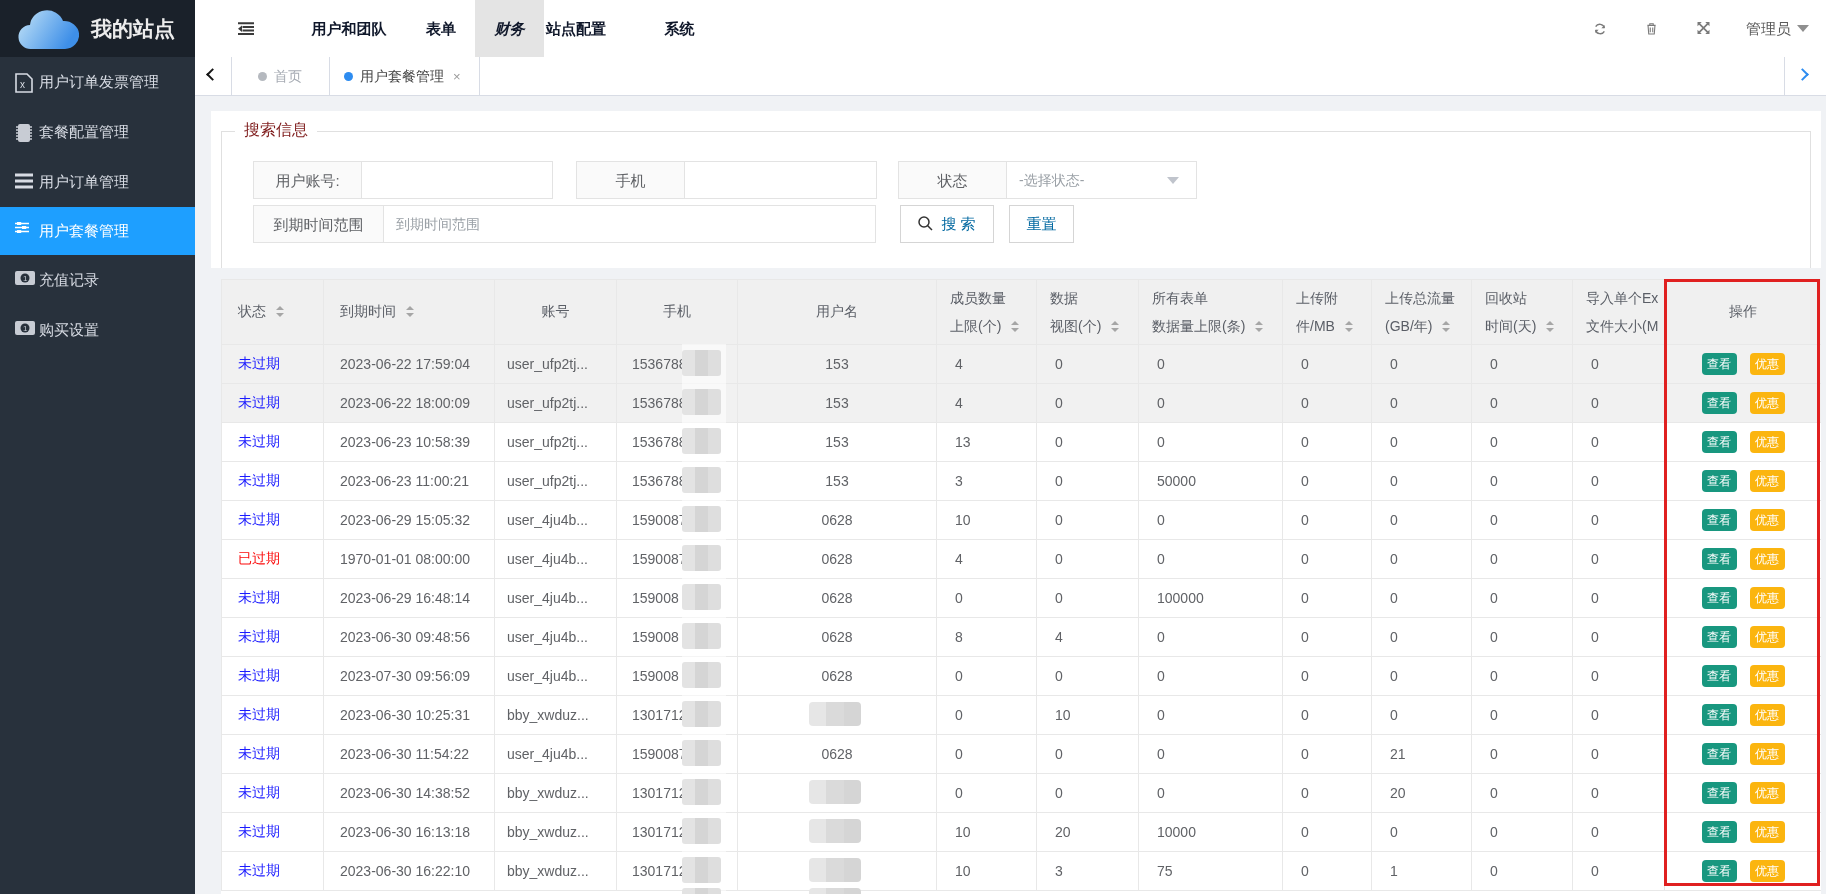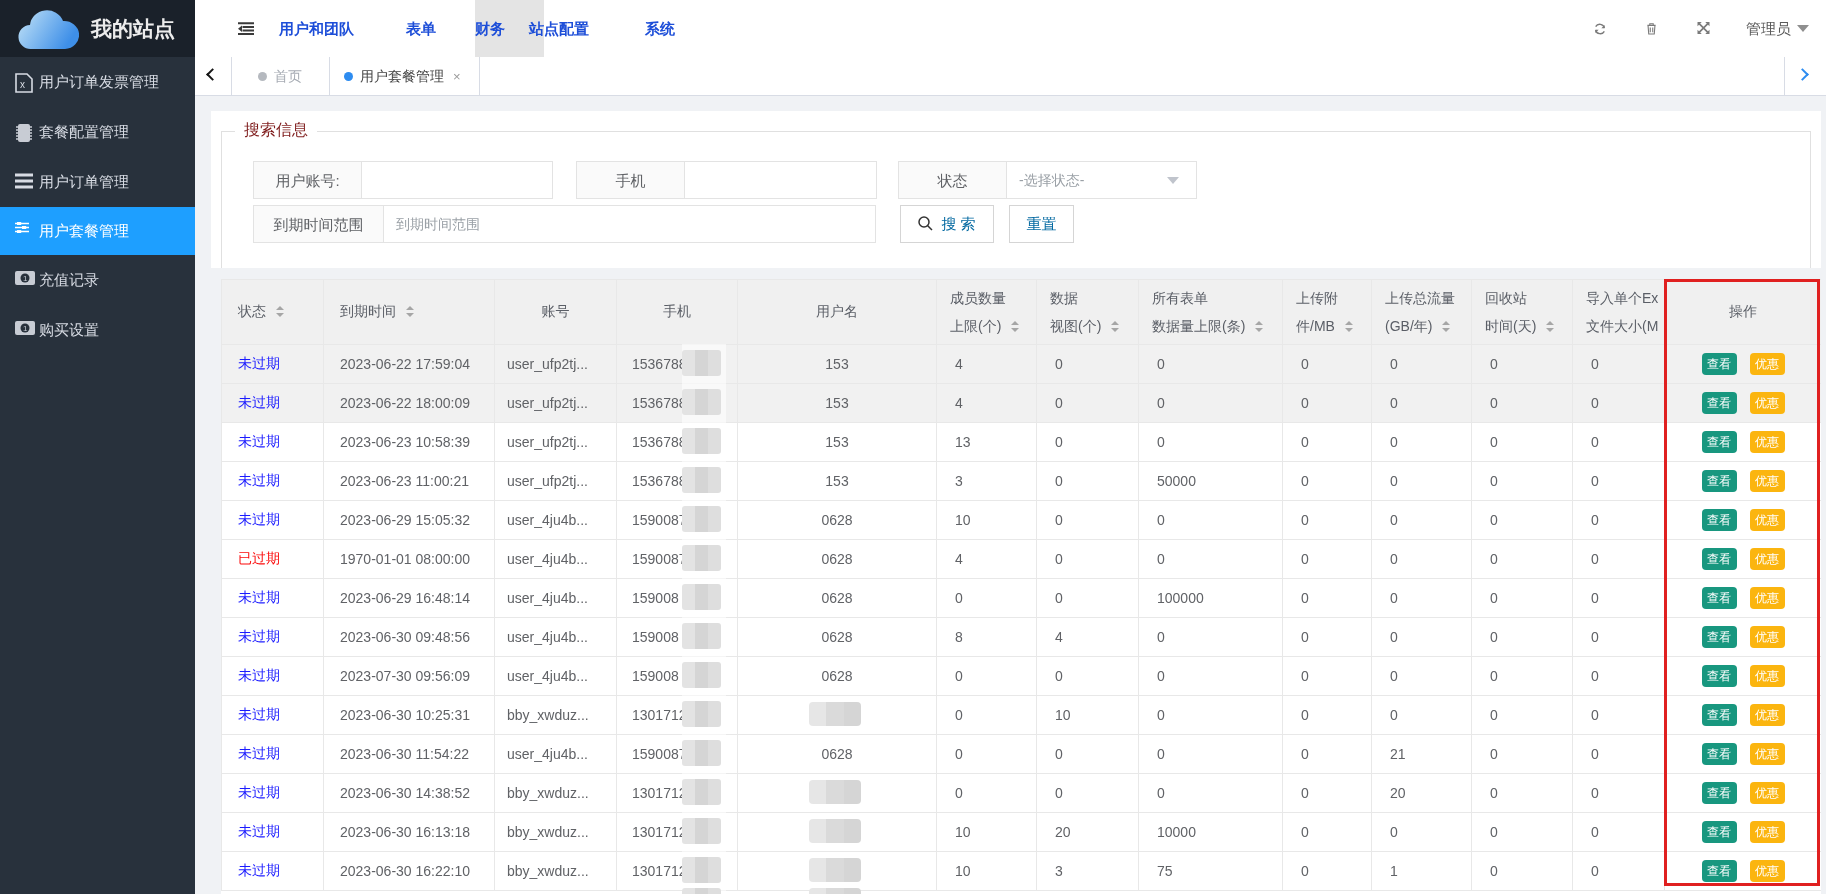--- a/index.html
+++ b/index.html
@@ -11,21 +11,21 @@
 .logo svg { position:absolute; left:17px; top:7px; }
 .logo .t { position:absolute; left:91px; top:15px; font-size:21px; font-weight:bold; color:#ececec; letter-spacing:0px;text-align:center; }
 .menu { position:absolute; top:57px; left:0; width:195px; }
 .mi { position:relative; height:50px; line-height:50px; color:#d8dce4; font-size:15px; padding-left:39px; }
 .mi svg { position:absolute; left:15px; top:50%; margin-top:-9px; }
 .mi.active { background:#1e9fff; color:#fff; }
 .mi.m4 { height:48px; line-height:48px; }
 
 .topbar { position:absolute; left:195px; top:0; width:1631px; height:57px; background:#fff; }
 .hmb { position:absolute; left:43px; top:22px; }
-.nav { position:absolute; top:0; height:57px; line-height:57px; font-size:15px; font-weight:bold; color:#1d4ed8; }
+.nav { position:absolute; top:0; height:57px; line-height:57px; font-size:15px; font-weight:bold; color:#0f172a; text-align:center; }
 .nav.active { background:#e4e4e4; }
 .ticon { position:absolute; top:19px; }
 .admin { position:absolute; left:1551px; top:0; line-height:57px; font-size:15px; color:#5a5a5a; }
 .caret-d { position:absolute; left:1602px; top:25px; width:0; height:0; border:6px solid transparent; border-top:7px solid #8f8f8f; }
 
 .tabs { position:absolute; left:195px; top:57px; width:1631px; height:39px; background:#fff; border-bottom:1px solid #d8dce5; }
 .tb-left { position:absolute; left:0; top:0; width:37px; height:38px; border-right:1px solid #d8dce5; }
 .tb-right { position:absolute; right:0; top:0; width:42px; height:38px; border-left:1px solid #d8dce5; }
 .chev { position:absolute; top:13px; width:9px; height:9px; border-right:2.5px solid #151515; border-bottom:2.5px solid #151515; }
 .chev.l { left:13px; transform:rotate(135deg); }
@@ -120,21 +120,21 @@
   </div>
 </div>
 
 <div class="topbar">
   <svg class="hmb" width="16" height="13" viewBox="0 0 16 13">
       <path stroke="#3a3a3a" stroke-width="2" d="M0 1.2h16M4.5 5h11.5M4.5 8.4h11.5M0 12h16"></path>
       <path fill="#3a3a3a" d="M0 6.7 L4 3.4 L4 10 z"></path>
     </svg>
   <div class="nav" style="left:84px;width:140px;">用户和团队</div>
   <div class="nav" style="left:211px;width:70px;">表单</div>
-  <div class="nav active" style="left:280px;width:69px;">财务</div>
+  <div class="nav active" style="left:280px;width:69px;font-style:italic;">财务</div>
   <div class="nav" style="left:334px;width:94px;">站点配置</div>
   <div class="nav" style="left:450px;width:69px;">系统</div>
   <svg class="ticon" style="left:1399px;top:23px" width="12" height="12" viewBox="0 0 18 18">
       <path fill="none" stroke="#7a7a7a" stroke-width="2" d="M15.5 7.5 a7 7 0 0 0 -13-2 M2.5 10.5 a7 7 0 0 0 13 2"></path>
       <path fill="#7a7a7a" d="M16 3v5h-5z M2 15v-5h5z"></path>
     </svg>
   <svg class="ticon" style="left:1451px;top:22px" width="11" height="13" viewBox="0 0 16 18">
       <path fill="none" stroke="#7a7a7a" stroke-width="1.6" d="M2 4.5 h12 M5.5 4 v-2 h5 v2 M3 5 l1 12 h8 l1-12 M6.2 7.5v7 M9.8 7.5v7"></path>
     </svg>
   <svg class="ticon" style="left:1502px;top:22px" width="13" height="12" viewBox="0 0 17 17">

